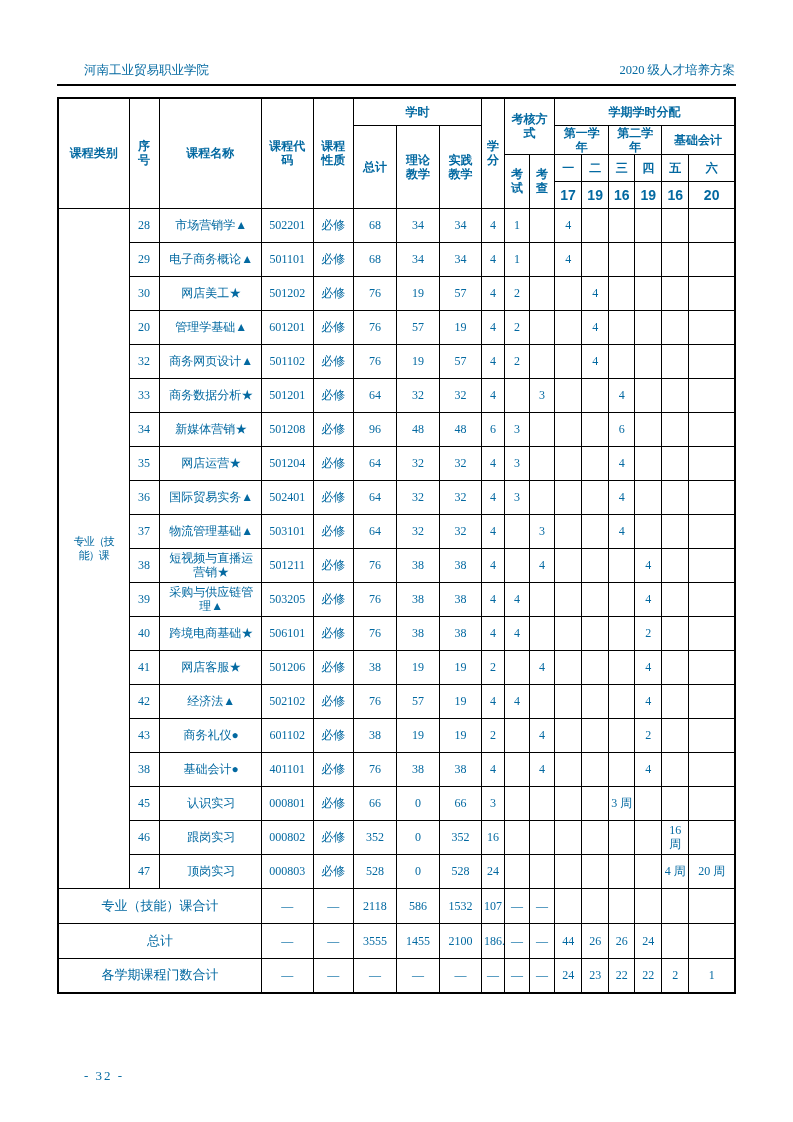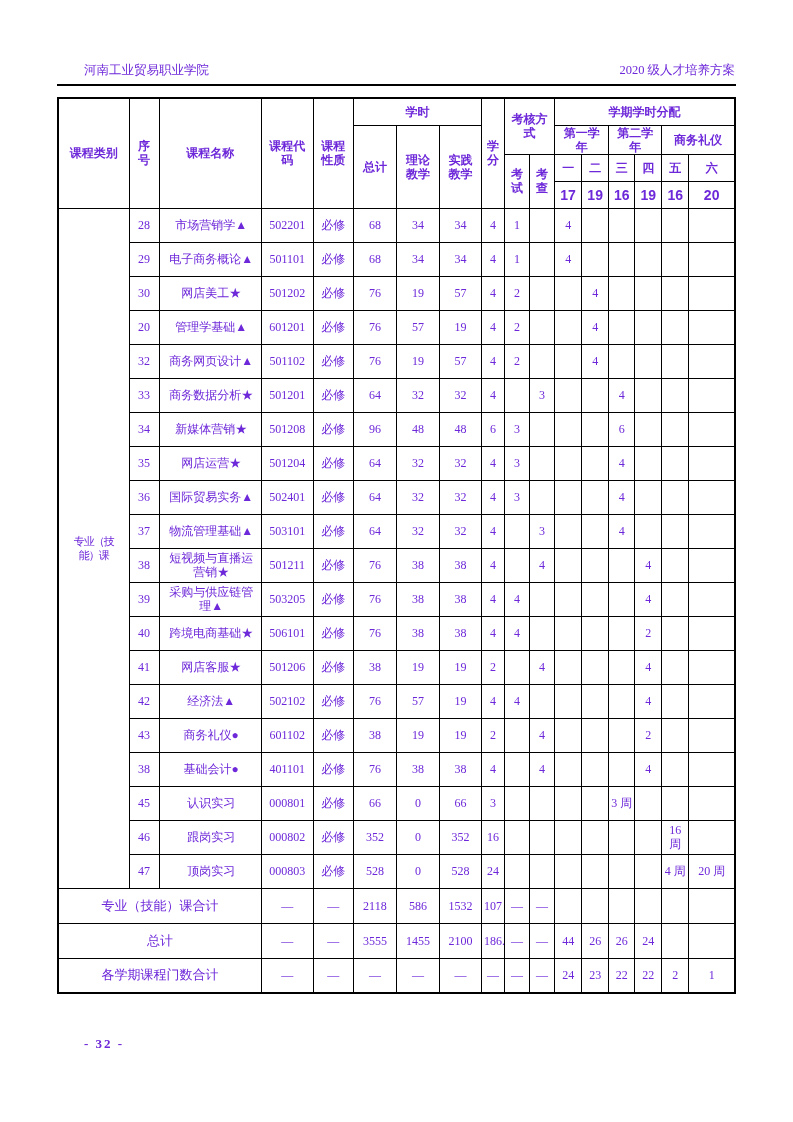--- a/index.html
+++ b/index.html
@@ -1,18 +1,18 @@
 <!DOCTYPE html>
 <html><head>
 <meta charset="utf-8">
 <style>
   html,body { margin:0; padding:0; background:#ffffff; }
   .page {
     position:relative; width:793px; height:1122px; background:#ffffff;
-    font-family:"Liberation Serif","DejaVu Serif",serif; color:#6d28d9;
+    font-family:"Liberation Serif","DejaVu Serif",serif; color:#0369a1;
     overflow:hidden;
   }
   .doc-header {
     position:absolute; left:57px; top:62px; width:679px;
     border-bottom:2px solid #000; padding-bottom:5px;
     display:flex; justify-content:space-between; align-items:flex-end;
     font-size:12.5px;
   }
   .doc-header .school { padding-left:27px; }
   .doc-header .plan  { padding-right:1px;text-align:center; }
@@ -33,23 +33,22 @@
   .curriculum thead tr { height:27px; }
   .curriculum tbody tr { height:34px; }
   .curriculum tbody tr.sum-row { height:35px; }
   .curriculum tbody td { font-size:12px; line-height:14px; }
   .curriculum td.name-cell { text-align:center; padding:1px 2px 1px 4px; }
   .curriculum td.cat-cell  { font-size:11px; letter-spacing:-1px; padding:12px; }
   .curriculum td.sum-label { font-size:13px; letter-spacing:0; }
   .curriculum thead th.wk { font-size:14px; }
 
   .doc-footer {
-    position:absolute; left:84px; top:1036px; font-size:13px;
+    position:absolute; left:84px; top:1068px; font-size:13px;
     letter-spacing:2px;
-    font-weight:bold;
   }
 </style>
 </head>
 <body>
 
 <div class="page">
 
   <div class="doc-header">
     <span class="school">河南工业贸易职业学院</span>
     <span class="plan">2020 级人才培养方案</span>
@@ -86,21 +85,21 @@
         <th rowspan="4">学分</th>
         <th colspan="2" rowspan="2">考核方式</th>
         <th colspan="6">学期学时分配</th>
       </tr>
       <tr>
         <th rowspan="3">总计</th>
         <th rowspan="3">理论教学</th>
         <th rowspan="3">实践教学</th>
         <th colspan="2">第一学年</th>
         <th colspan="2">第二学年</th>
-        <th colspan="2">商务礼仪</th>
+        <th colspan="2">基础会计</th>
       </tr>
       <tr>
         <th rowspan="2">考试</th>
         <th rowspan="2">考查</th>
         <th>一</th>
         <th>二</th>
         <th>三</th>
         <th>四</th>
         <th>五</th>
         <th>六</th>

